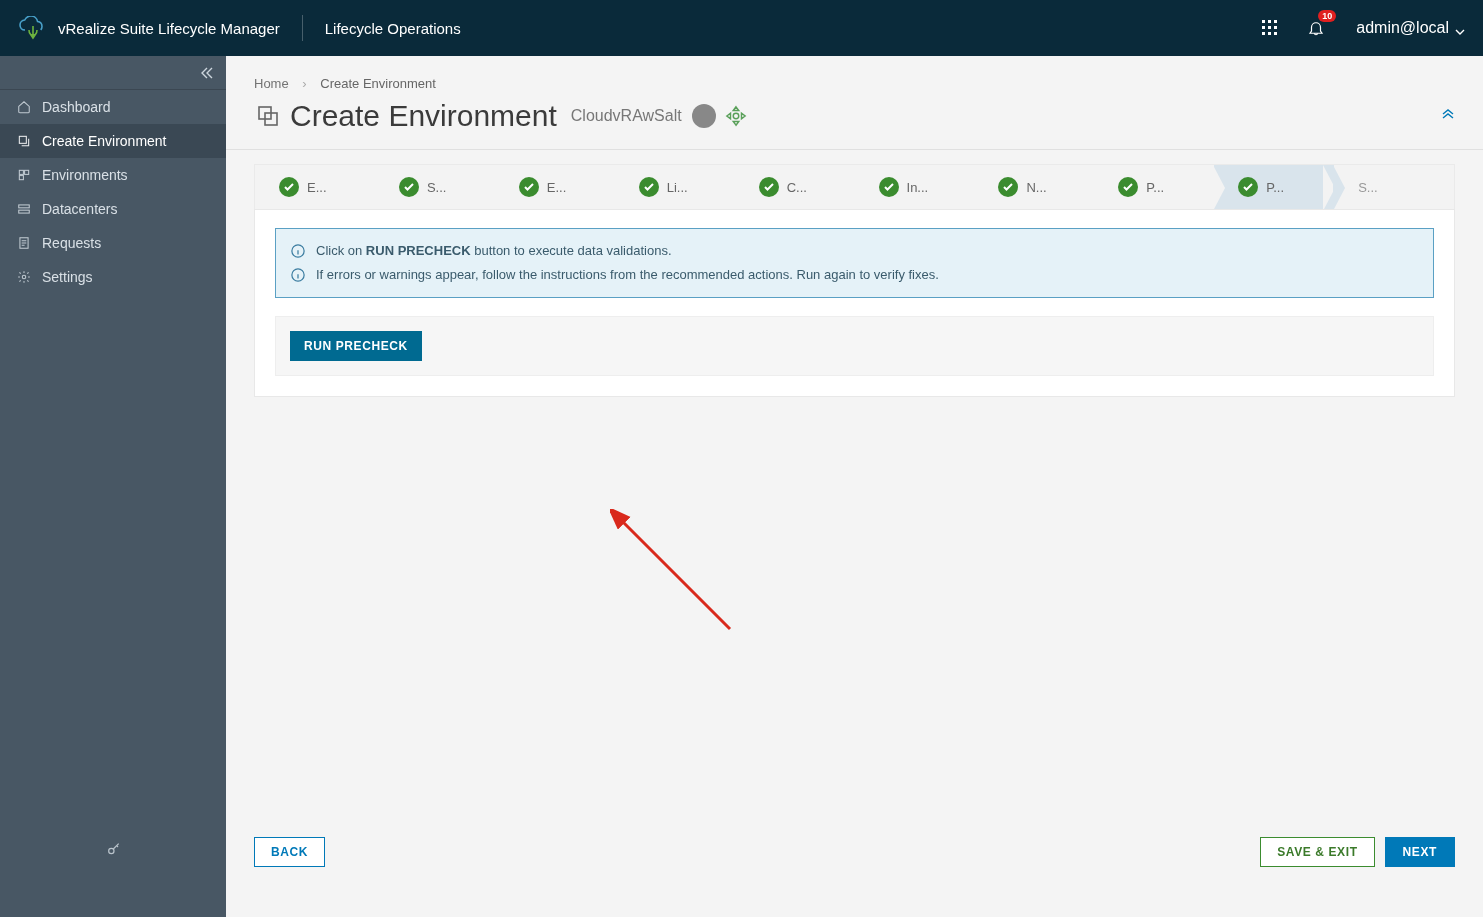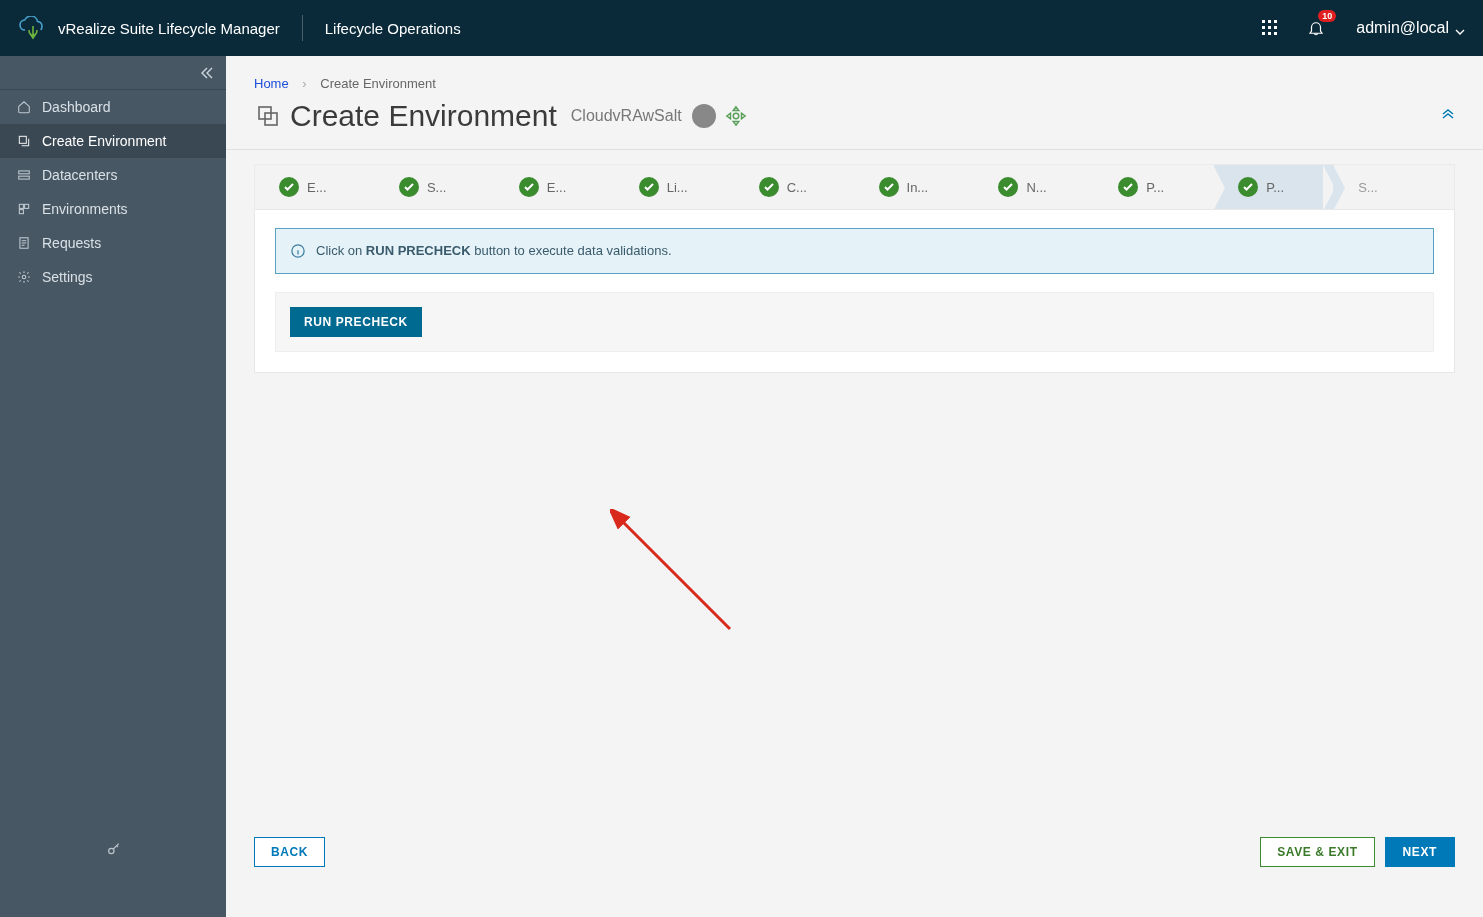--- a/index.html
+++ b/index.html
@@ -18,21 +18,21 @@
   .body { display:flex; height: calc(917px - 56px); }
   .sidebar { width: 226px; background:#485764; color:#d9e0e6; position:relative; }
   .sidebar .collapser { height: 34px; border-bottom:1px solid rgba(0,0,0,0.18); display:flex; justify-content:flex-end; align-items:center; padding-right:12px; cursor:pointer;}
   .sidebar .nav-item { height: 34px; display:flex; align-items:center; padding:0 16px; font-size:14px; cursor:pointer; }
   .sidebar .nav-item.active { background:#3a4854; color:#fff; }
   .sidebar .nav-item .nav-ico { width:16px; height:16px; margin-right:10px; opacity:.9; display:flex; align-items:center; justify-content:center;}
   .sidebar .key-ico { position:absolute; bottom:56px; right:104px; opacity:.85;}
 
   .main { flex:1; background:#f4f4f4; display:flex; flex-direction:column; }
   .crumbs { padding: 20px 28px 8px; font-size:13px; color:#666;}
-  .crumbs a { color:#1d4ed8; text-decoration:none; }
+  .crumbs a { color:#737373; text-decoration:none; }
   .crumbs .sep { color:#aaa; margin:0 10px;}
   .title-row { display:flex; align-items:center; padding:0 28px 16px; border-bottom:1px solid #e0e0e0; margin-bottom:14px;}
   .title-row .pico { width:28px; height:28px; margin-right:8px; display:flex; align-items:center; justify-content:center; }
   .title-row h1 { font-size:30px; font-weight:400; color:#3b3b3b; margin-right:14px;}
   .title-row .env-name { color:#777; font-size:16px; margin-right:10px;}
   .title-row .env-badge { width:24px; height:24px; background:#888; border-radius:50%; margin-right:8px;}
   .title-row .env-badge2 { width:24px; height:24px; display:flex; align-items:center; justify-content:center;}
   .title-row .collapse-all { margin-left:auto; cursor:pointer; }
 
   .wizard-wrap { padding: 0 28px; }
@@ -129,35 +129,35 @@
           <svg width="14" height="14" viewBox="0 0 24 24" fill="none" stroke="#fff" stroke-width="1.8">
             <rect x="4" y="4" width="12" height="12"></rect>
             <path d="M8 20h12V8"></path>
           </svg>
         </span>
       <span>Create Environment</span>
     </div>
     <div class="nav-item">
       <span class="nav-ico">
           <svg width="14" height="14" viewBox="0 0 24 24" fill="none" stroke="#cdd6dd" stroke-width="1.8">
-            <rect x="3" y="5" width="18" height="5"></rect>
-            <rect x="3" y="14" width="18" height="5"></rect>
-          </svg>
-        </span>
-      <span>Datacenters</span>
-    </div>
-    <div class="nav-item">
-      <span class="nav-ico">
-          <svg width="14" height="14" viewBox="0 0 24 24" fill="none" stroke="#cdd6dd" stroke-width="1.8">
             <rect x="4" y="4" width="7" height="7"></rect>
             <rect x="13" y="4" width="7" height="7"></rect>
             <rect x="4" y="13" width="7" height="7"></rect>
           </svg>
         </span>
       <span>Environments</span>
+    </div>
+    <div class="nav-item">
+      <span class="nav-ico">
+          <svg width="14" height="14" viewBox="0 0 24 24" fill="none" stroke="#cdd6dd" stroke-width="1.8">
+            <rect x="3" y="5" width="18" height="5"></rect>
+            <rect x="3" y="14" width="18" height="5"></rect>
+          </svg>
+        </span>
+      <span>Datacenters</span>
     </div>
     <div class="nav-item">
       <span class="nav-ico">
           <svg width="14" height="14" viewBox="0 0 24 24" fill="none" stroke="#cdd6dd" stroke-width="1.8">
             <rect x="5" y="3" width="14" height="18"></rect>
             <path d="M8 8h8M8 12h8M8 16h5"></path>
           </svg>
         </span>
       <span>Requests</span>
     </div>
@@ -291,20 +291,29 @@
         <div class="line">
           <span class="iico">
               <svg width="14" height="14" viewBox="0 0 16 16" fill="none" stroke="#3a7ca0" stroke-width="1.4">
                 <circle cx="8" cy="8" r="7"></circle>
                 <path d="M8 5h.01M8 7v5"></path>
               </svg>
             </span>
           <span>
             <span>Click on </span><b>RUN PRECHECK</b><span> button to execute data validations.</span>
           </span>
+        </div>
+        <div class="line">
+          <span class="iico">
+              <svg width="14" height="14" viewBox="0 0 16 16" fill="none" stroke="#3a7ca0" stroke-width="1.4">
+                <circle cx="8" cy="8" r="7"></circle>
+                <path d="M8 5h.01M8 7v5"></path>
+              </svg>
+            </span>
+          <span>If errors or warnings appear, follow the instructions from the recommended actions. Run again to verify fixes.</span>
         </div>
       </div>
       <div class="runbar">
         <button class="btn-primary">RUN PRECHECK</button>
       </div>
     </div>
 
     <svg class="arrow-overlay" width="130" height="130" viewBox="0 0 130 130">
       <defs>
           <marker id="ah" markerWidth="10" markerHeight="10" refX="2" refY="3" orient="auto">

